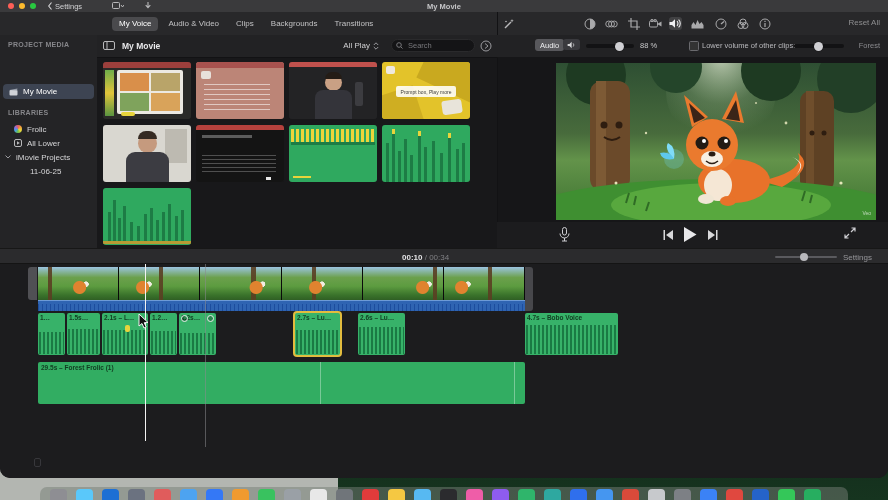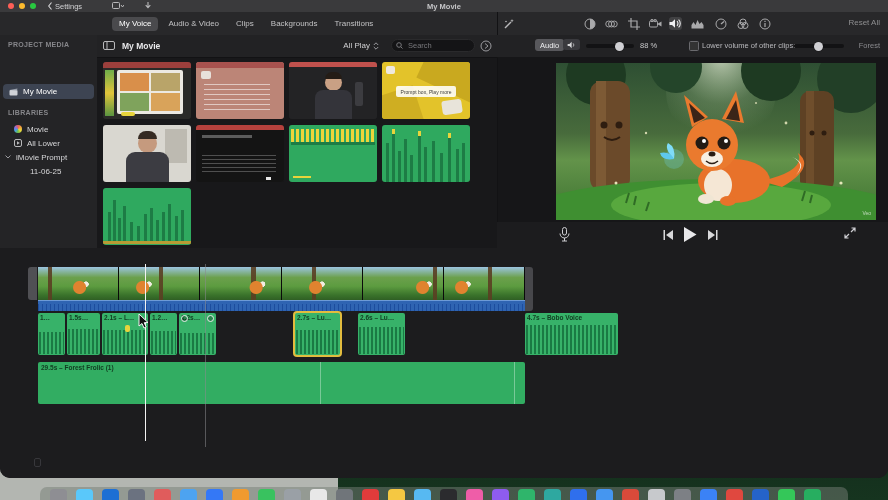--- a/index.html
+++ b/index.html
@@ -253,34 +253,34 @@
       <div class="abs" id="side-sel">
         <svg width="9" height="8" viewBox="0 0 9 8">
             <rect x="0.5" y="2" width="8" height="5.5" rx="1" fill="#cfd2d8"></rect>
             <path d="M0.5 2 L8.5 0.5 L8 2.5" fill="#9aa0aa"></path>
           </svg>
         <span>My Movie</span>
       </div>
       <div class="abs side-h" style="top:74px">LIBRARIES</div>
       <div class="abs side-row" style="top:87px">
         <span class="photos-ic"></span>
-        <span>Movie</span>
+        <span>Frolic</span>
       </div>
       <div class="abs side-row" style="top:101px">
         <svg width="8" height="8" viewBox="0 0 8 8">
             <rect x="0.5" y="0.5" width="7" height="7" rx="1.5" stroke="#b9b9bb" fill="none"></rect>
             <path d="M3 2.3 L5.8 4 L3 5.7 Z" fill="#b9b9bb"></path>
           </svg>
         <span>All Lower</span>
       </div>
       <div class="abs side-row" style="top:115px;padding-left:5px">
         <svg width="6" height="4" viewBox="0 0 6 4">
             <path d="M0.5 0.5 L3 3 L5.5 0.5" stroke="#9a9a9e" fill="none"></path>
           </svg>
-        <span>iMovie Prompt</span>
+        <span>iMovie Projects</span>
       </div>
       <div class="abs side-row" style="top:129px;padding-left:30px">
         <span>11-06-25</span>
       </div>
     </div>
 
     <div class="abs" id="browser">
       <div class="abs" id="browser-head">
         <div class="abs" style="left:6px;top:6px">
           <svg width="12" height="9" viewBox="0 0 12 9">
@@ -523,20 +523,29 @@
             <rect x="8" y="0" width="1.5" height="10" fill="#d8d8da"></rect>
           </svg>
       </div>
       <div class="abs trn" style="left:347px">
         <svg width="12" height="12" viewBox="0 0 12 12">
             <path d="M7.5 1 H11 V4.5 M11 1 L7 5 M4.5 11 H1 V7.5 M1 11 L5 7" stroke="#cfcfd3" fill="none" stroke-width="1.2"></path>
           </svg>
       </div>
     </div>
 
+    <div class="abs" id="tl-toolbar">
+      <div class="abs" id="timecode">
+        <span style="color:#e2e2e4;font-weight:bold">00:10</span>
+        <span>/ 00:34</span>
+      </div>
+      <div class="abs" id="zoom-track"></div>
+      <div class="abs" id="zoom-knob"></div>
+      <span class="abs" id="settings-btn">Settings</span>
+    </div>
 
     <div class="abs" id="timeline">
       <div class="abs" id="lhandle"></div>
       <div class="abs" id="filmstrip">
         <div class="fseg"></div>
         <div class="fseg"></div>
         <div class="fseg"></div>
         <div class="fseg"></div>
         <div class="fseg"></div>
         <div class="fseg"></div>

